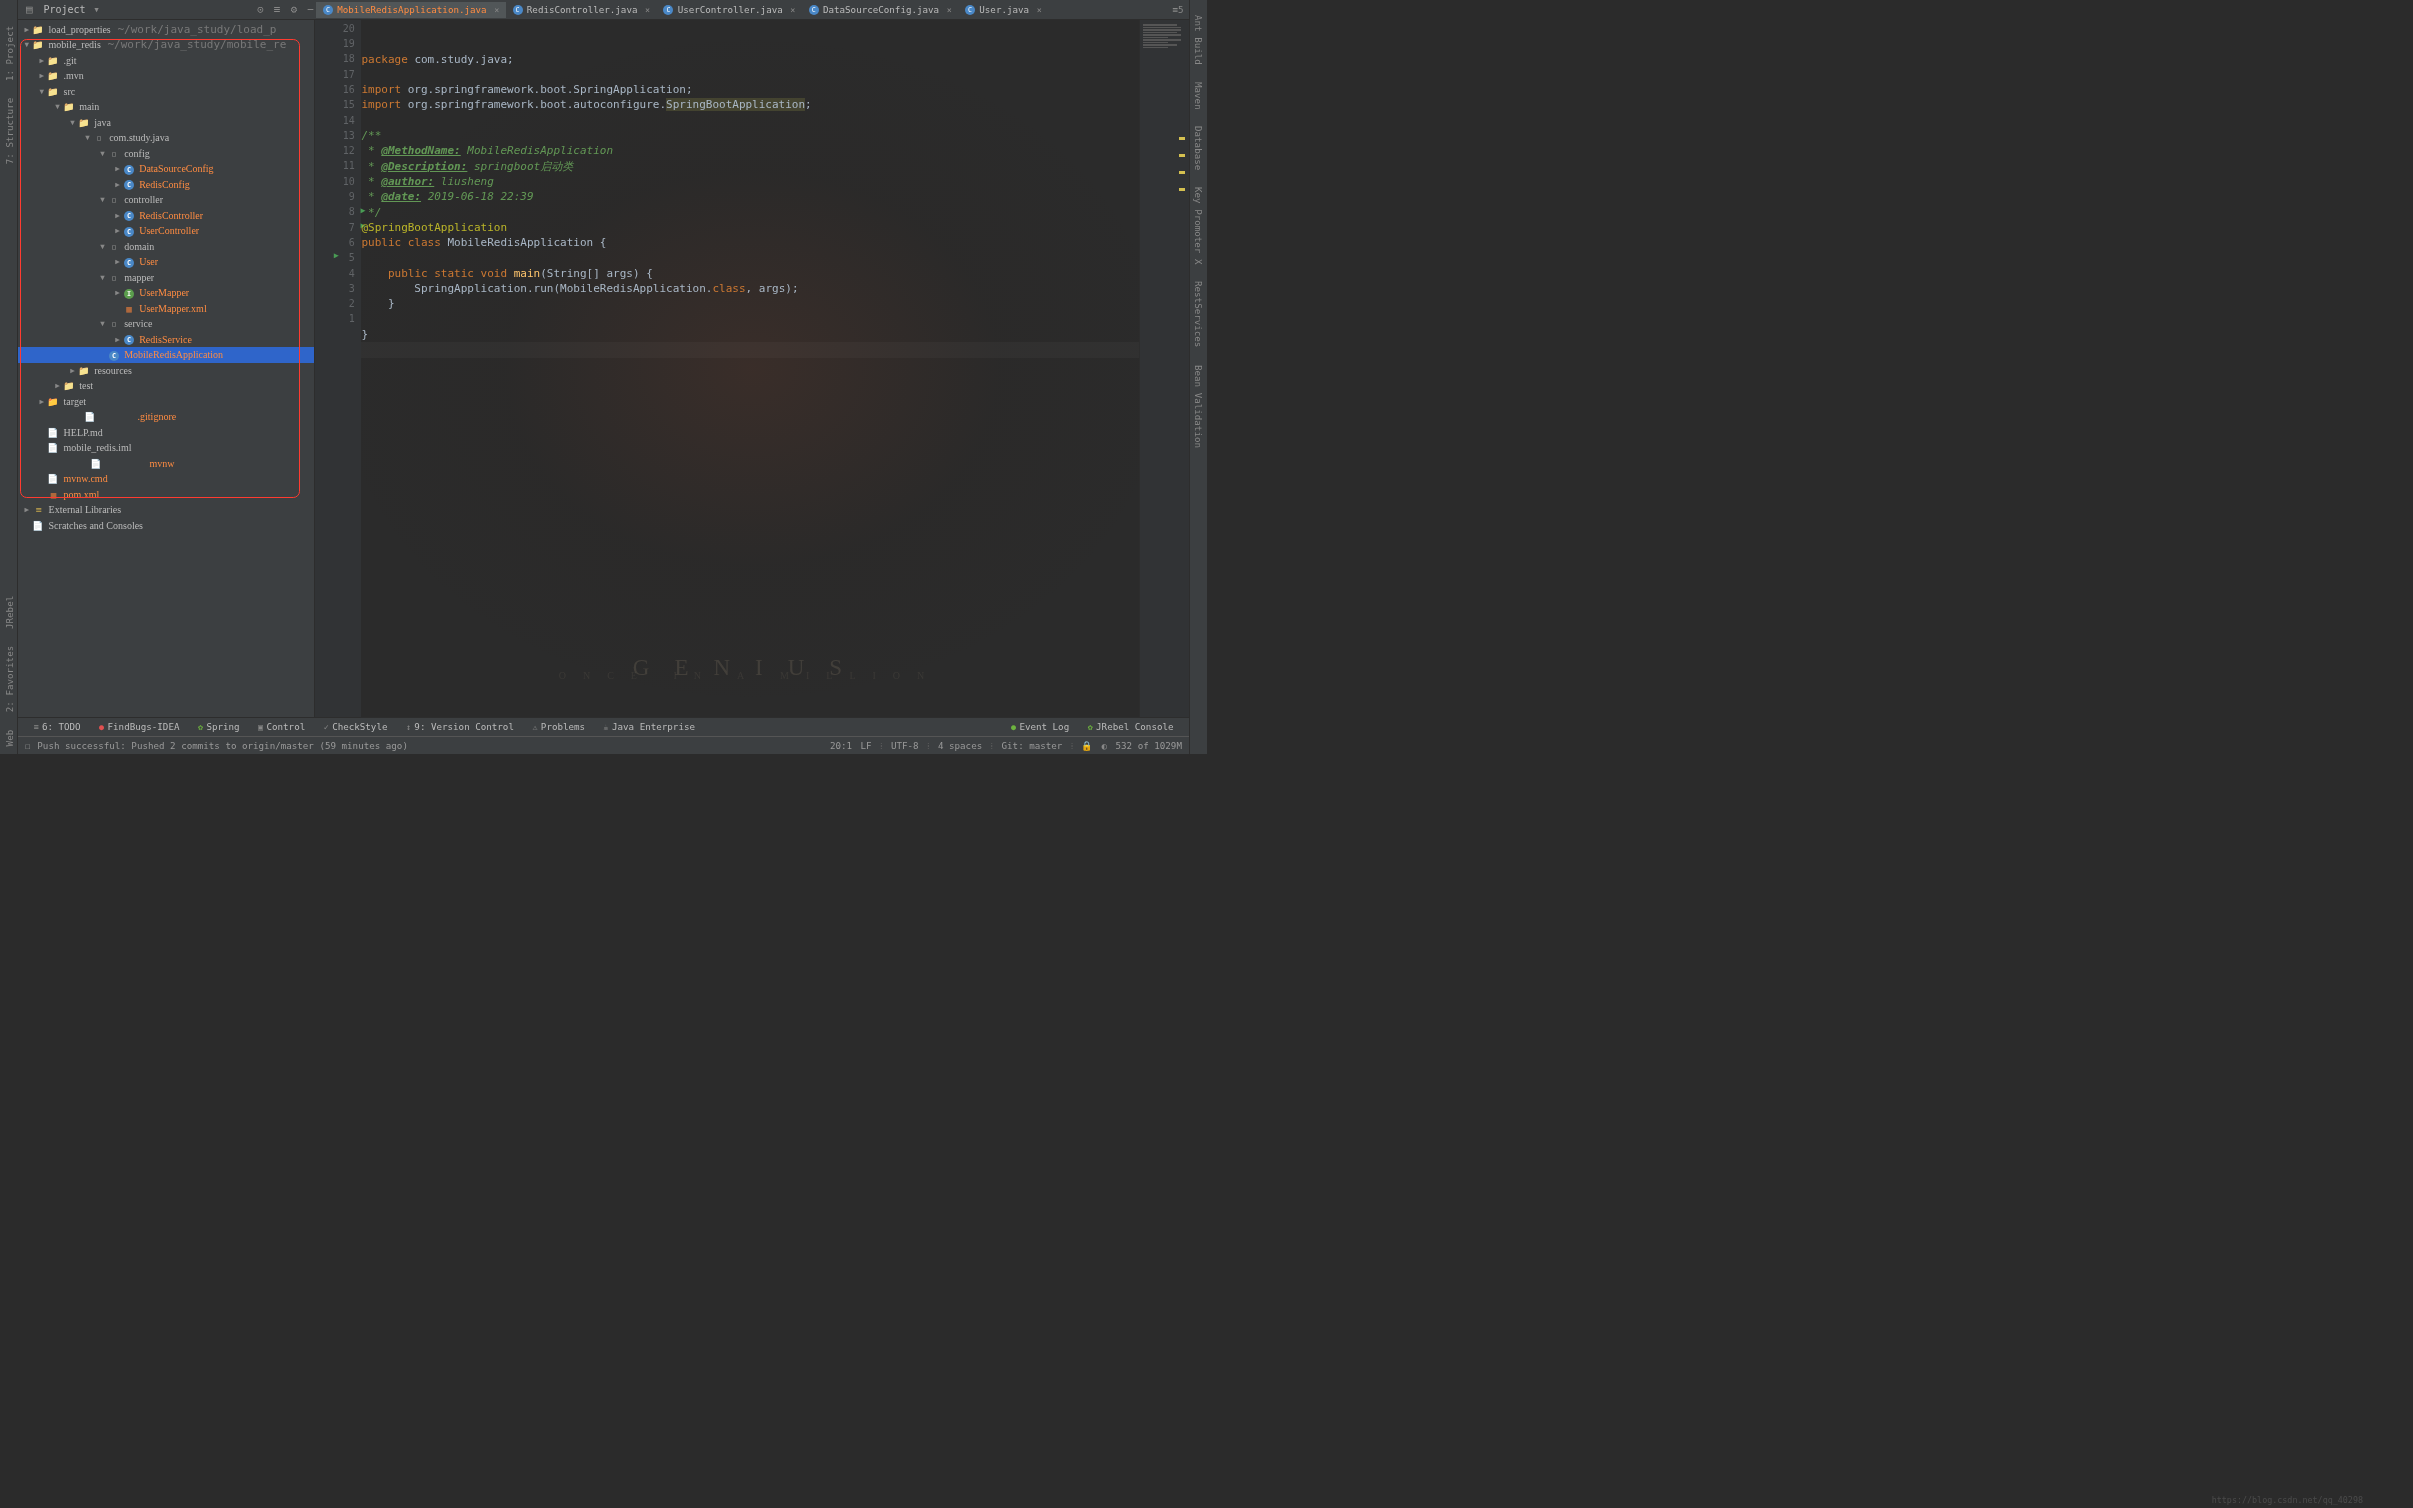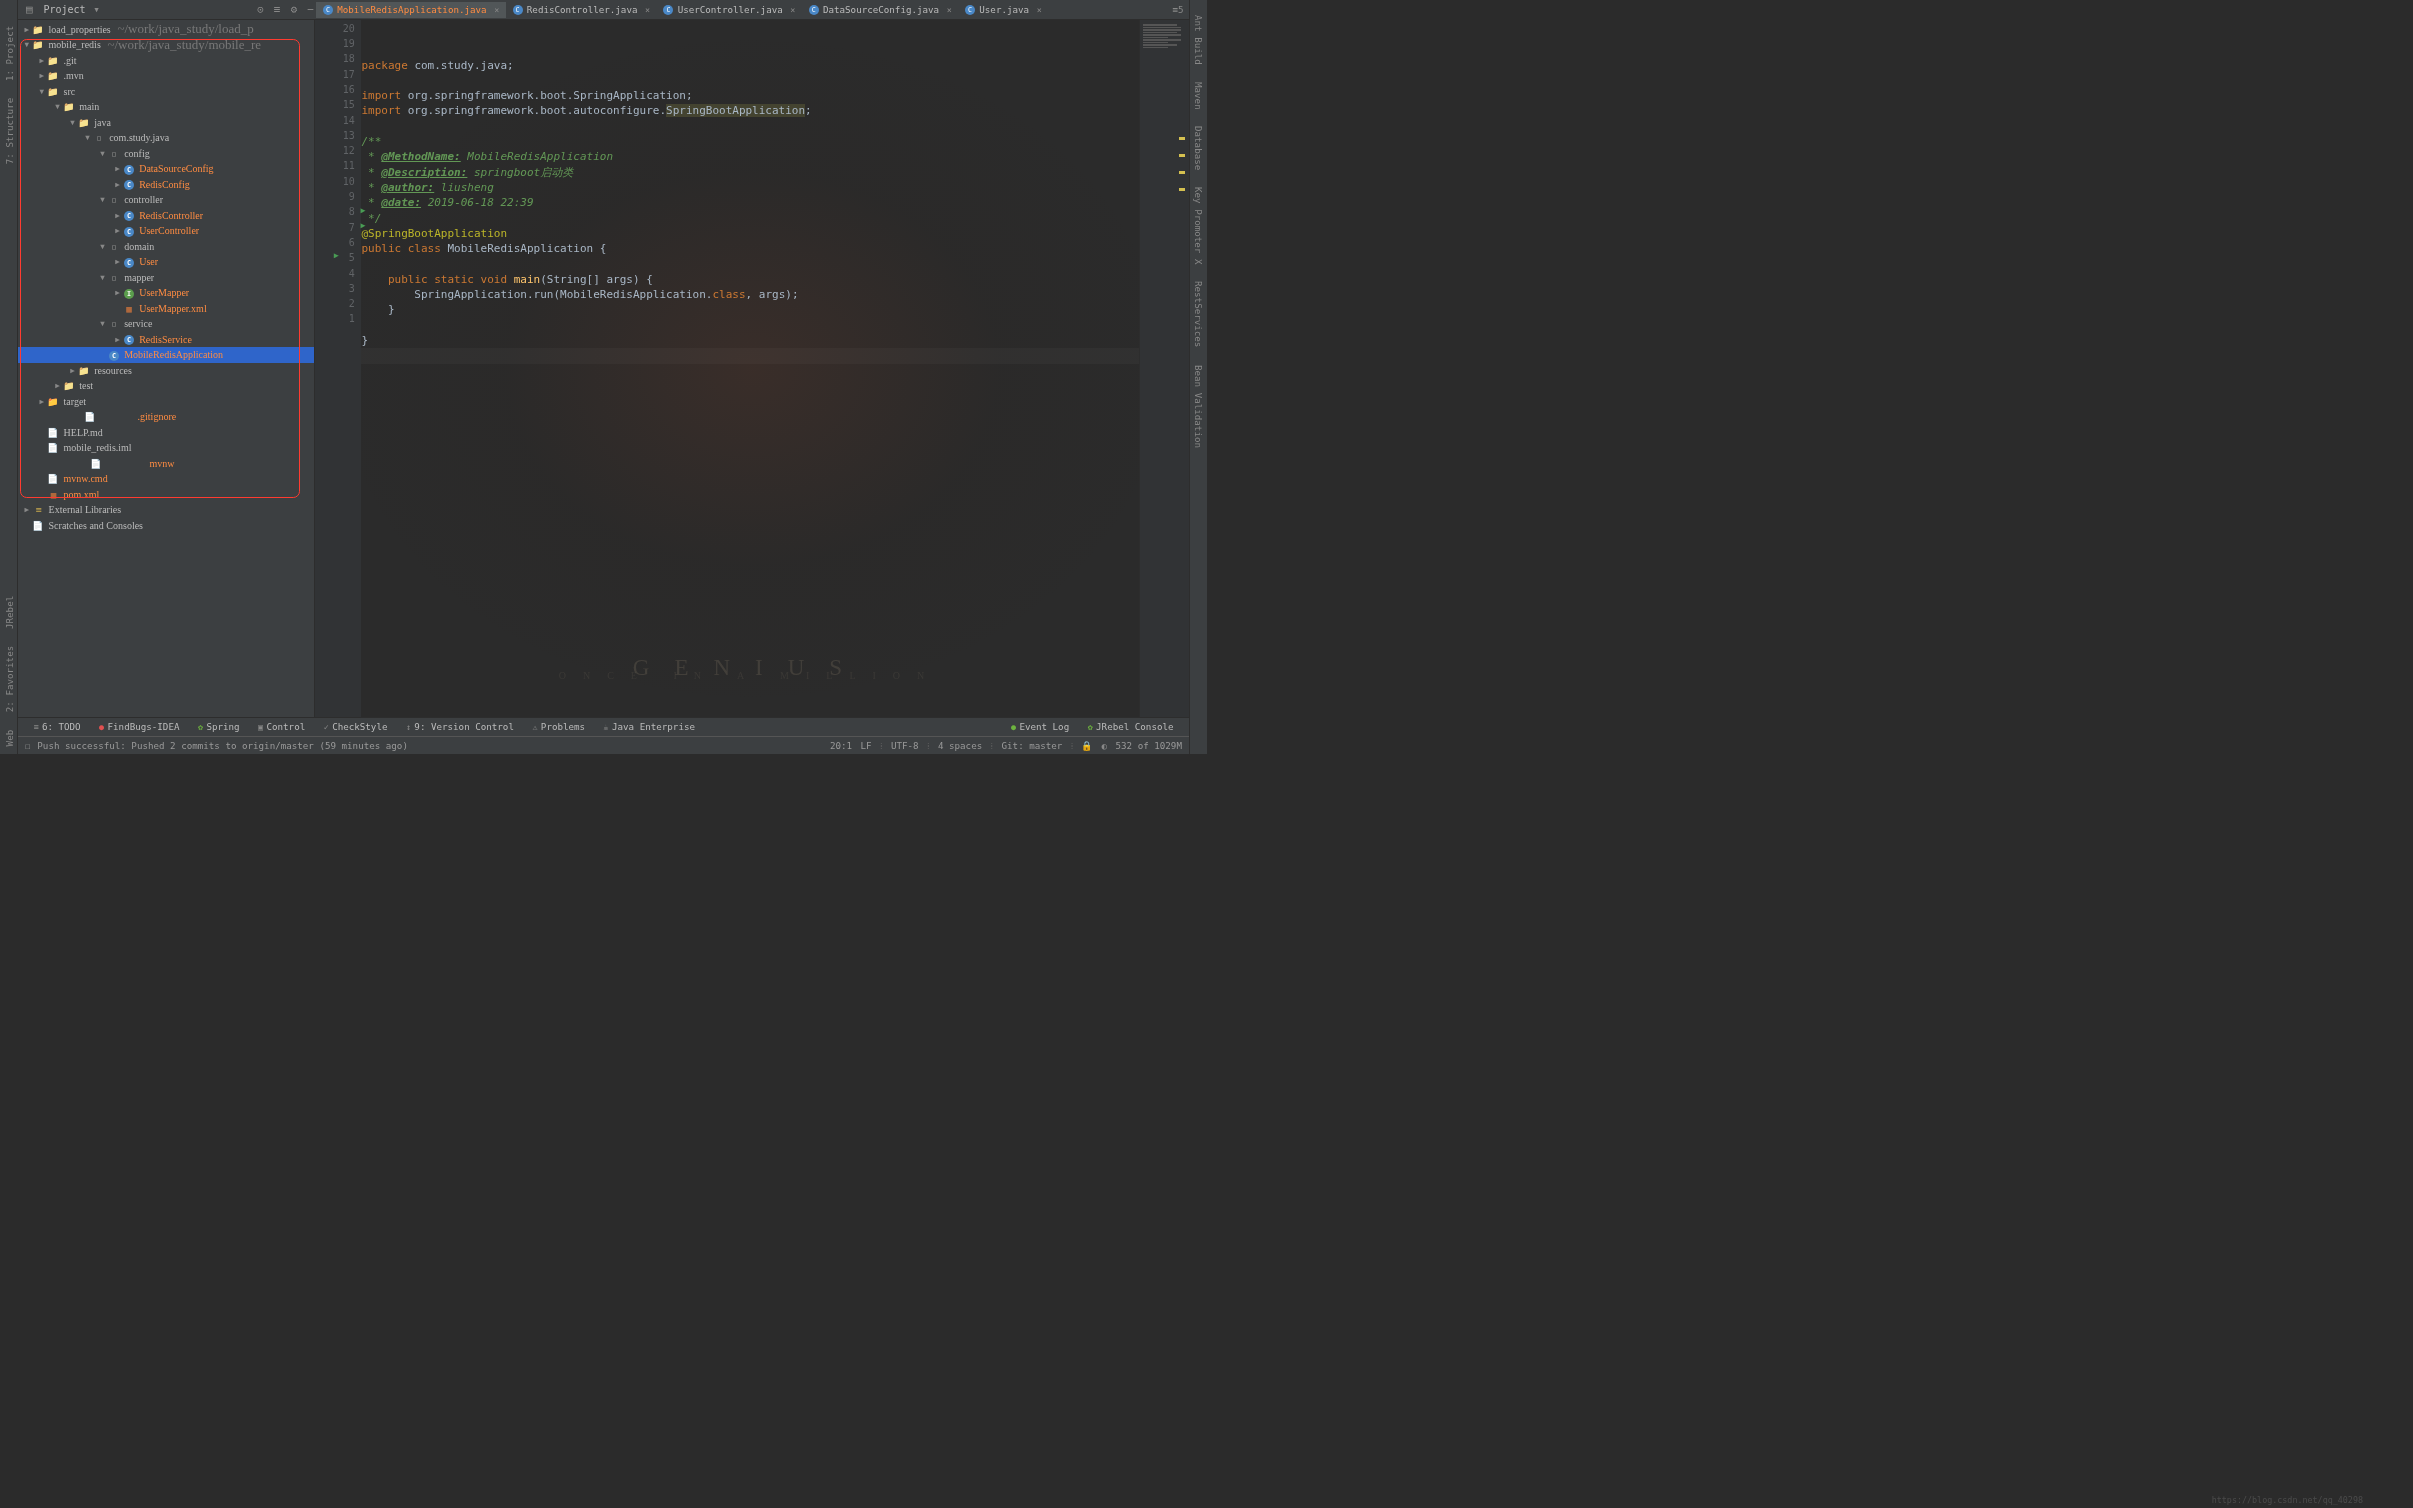--- a/index.html
+++ b/index.html
@@ -134,21 +134,21 @@
   color: #888;
   font-size: 7.5px;
 }
 .tree-row .icon-slot {
   width: 13.4px;
   text-align: center;
   margin-right: 3.4px;
 }
 .tree-label { color: #bbb; font-family: Liberation Serif, serif; }
 .tree-label.hot { color: #ff8c42; }
-.tree-hint { color: #787878; margin-left: 6.7px; font-size: 13px; font-family: Liberation Serif, serif; }
+.tree-hint { color: #787878; margin-left: 6.7px; font-size: 11px; }
 .folder-icon::before { content: "📁"; font-size: 9.2px; filter: grayscale(0.3); }
 .target-icon::before { content: "📁"; font-size: 9.2px; filter: hue-rotate(330deg) saturate(2); }
 .file-icon::before { content: "📄"; font-size: 9.2px; filter: grayscale(0.6); }
 .class-icon { background:#4a88c7;border-radius:50%;width:10px;height:10px;display:inline-flex;align-items:center;justify-content:center;color:#fff;font-size:6.7px;font-weight:bold; }
 .interface-icon { background:#5b9e4d;border-radius:50%;width:10px;height:10px;display:inline-flex;align-items:center;justify-content:center;color:#fff;font-size:6.7px;font-weight:bold; }
 .package-icon::before { content: "▫"; color: #888; }
 .xml-icon::before { content: "▦"; color: #d0743c; font-size: 9.2px; }
 .lib-icon::before { content: "≡"; color: #c8a94e; }
 .highlight-box {
   position: absolute;
@@ -181,21 +181,21 @@
 }
 .gutter-marks {
   position: absolute;
   left: 30px;
   top: 0;
   width: 15px;
 }
 .run-icon { position: absolute; color: #499c54; font-size: 8.4px; }
 .code {
   flex: 1;
-  padding-top: 7px;
+  padding-top: 1px;
   font-size: 11px;
   line-height: 15.3px;
   white-space: pre;
   position: relative;
 }
 .kw { color: #cc7832; }
 .doc { color: #629755; font-style: italic; }
 .doctag { color: #629755; font-weight: bold; text-decoration: underline; font-style: italic; }
 .ann { color: #bbb529; }
 .cls { color: #a9b7c6; }

